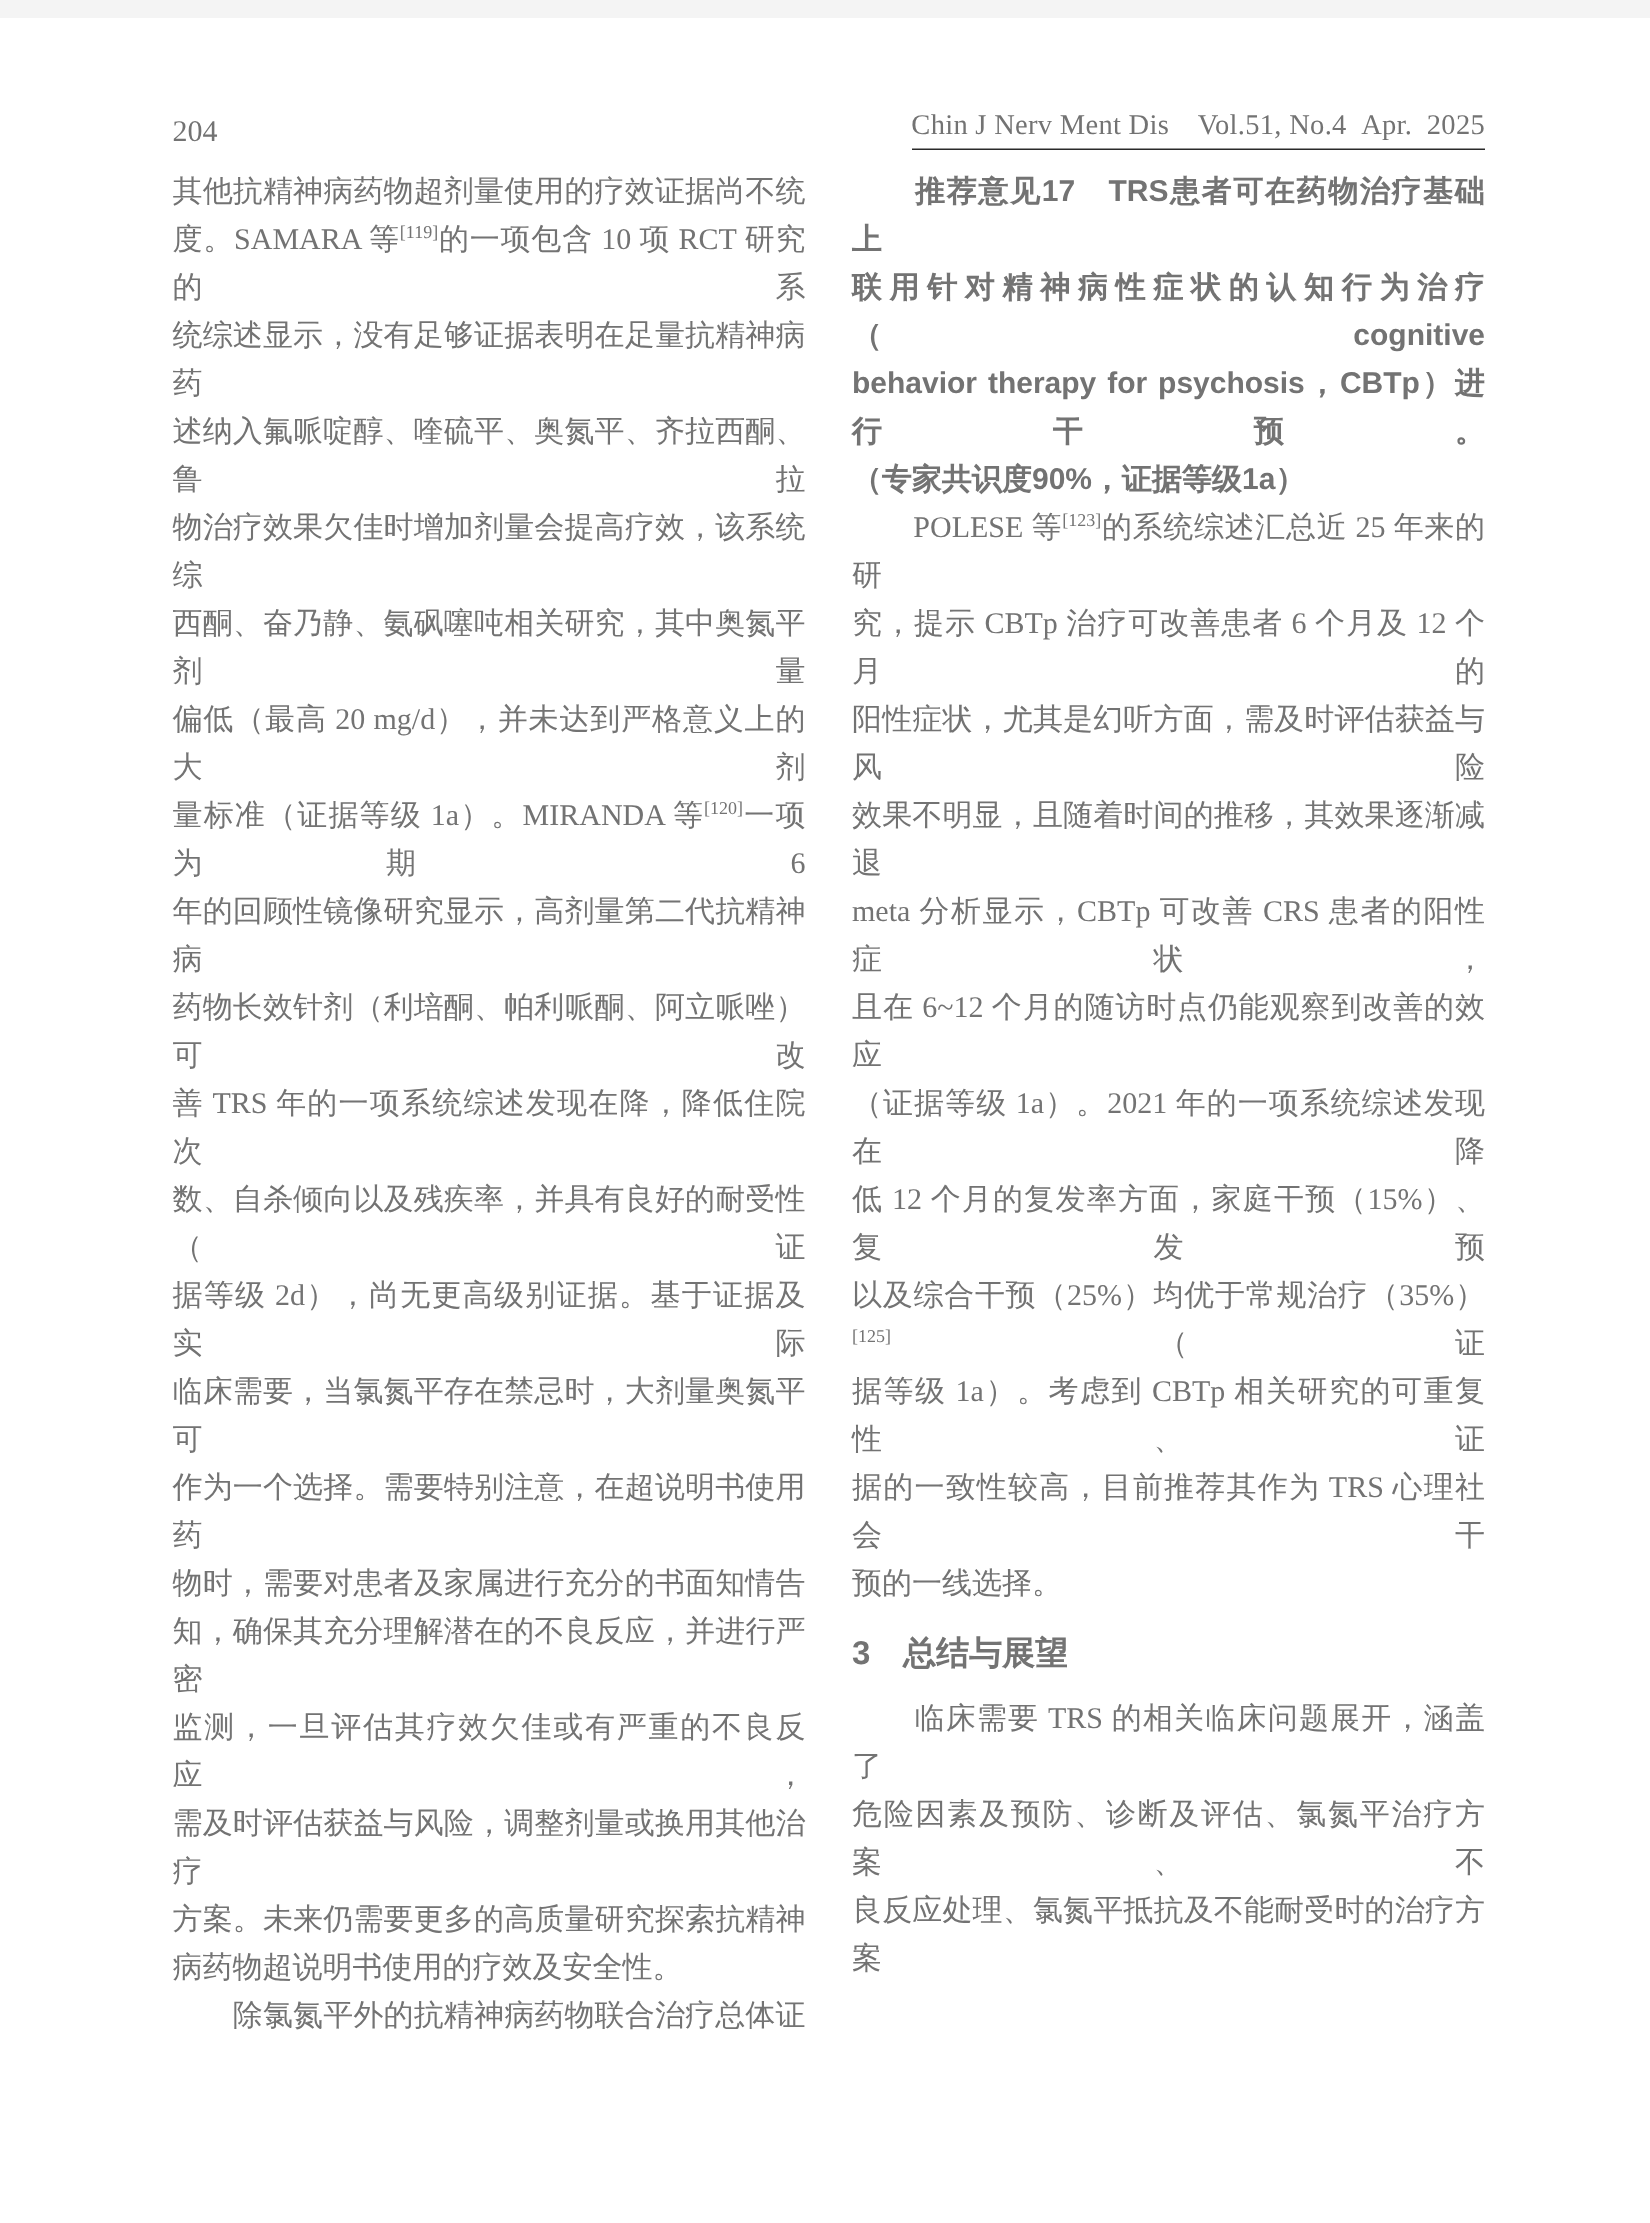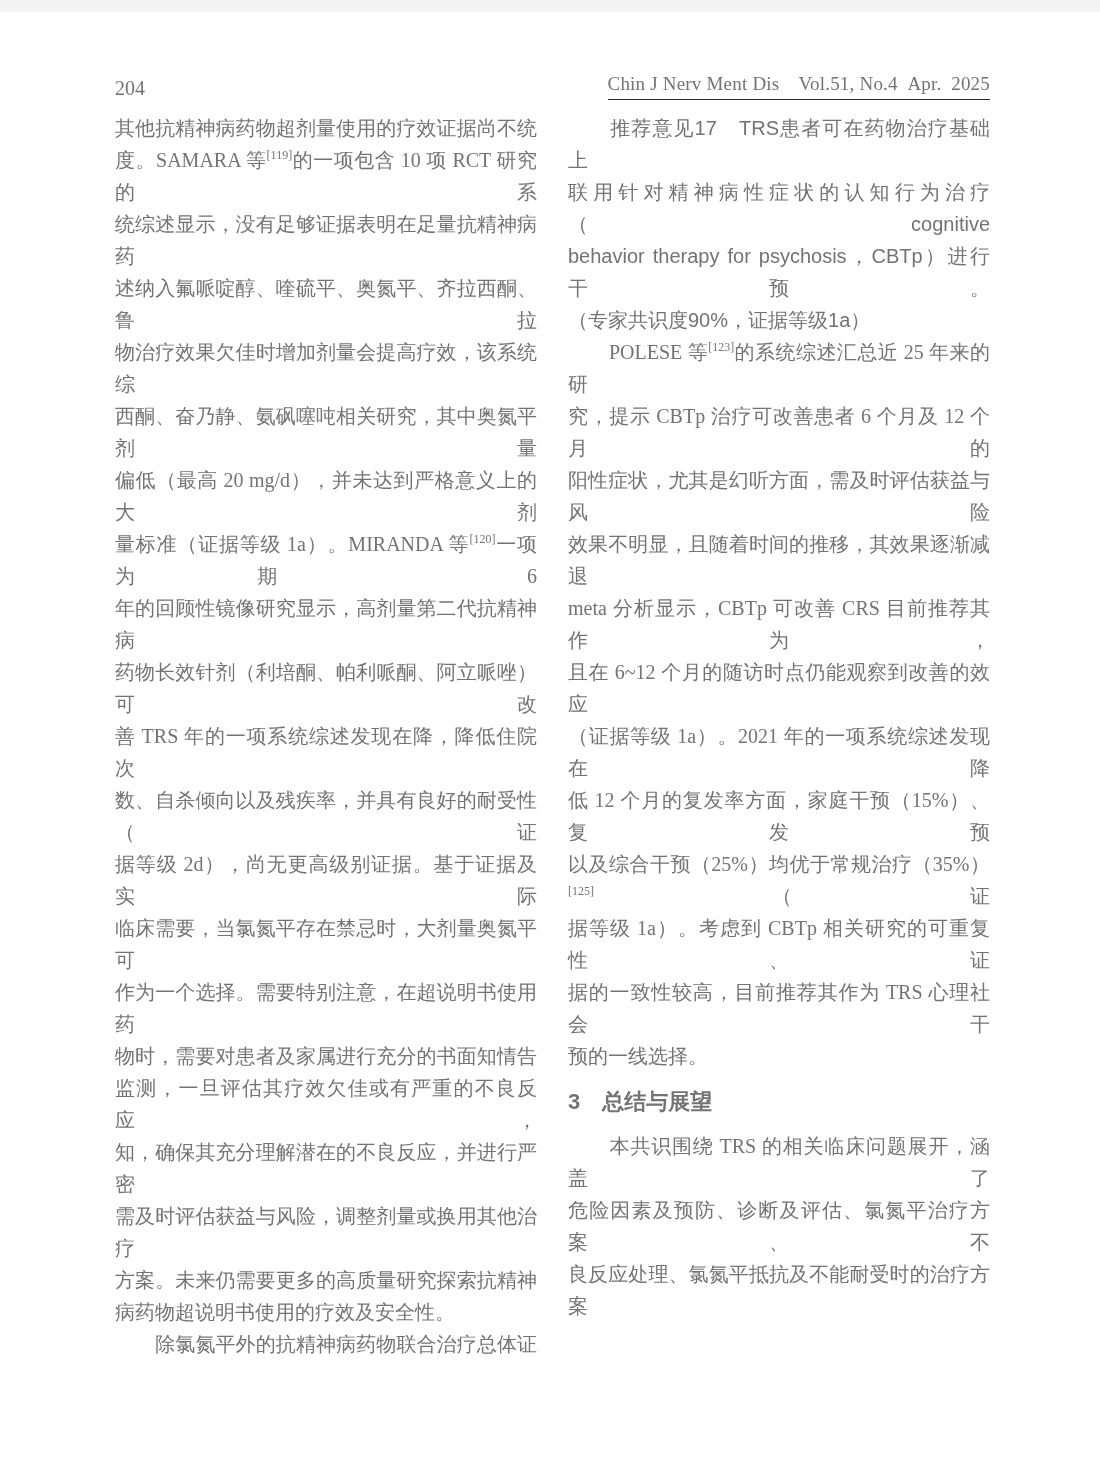--- a/index.html
+++ b/index.html
@@ -13,21 +13,21 @@
     margin-bottom:12px;font-family:"Liberation Serif",serif;
   }
   .page-number{font-size:20px;line-height:24px;}
   .journal-citation{
     font-size:19px;line-height:24px;letter-spacing:.2px;
     border-bottom:1.6px solid #2a2a2a;padding-bottom:3px;
   }
   .columns{display:flex;gap:31px;font-family:"Liberation Serif",serif;}
   .column{width:422px;font-size:20px;line-height:32px;}
   .block{margin:0;}
-  .block.bold{font-weight:normal;}
+  .block.bold{font-weight:bold;}
   .line{text-align:justify;text-align-last:justify;min-height:32px;}
   .line.last{text-align-last:left;}
   sup{font-size:12px;line-height:0;vertical-align:super;}
   .block[data-name="recommendation-17"]{font-family:"Liberation Sans",sans-serif;}
   .block[data-name="section-3-heading"]{
     font-family:Liberation Sans, sans-serif;font-weight:bold;
     font-size:22px;line-height:34px;margin:13px 0 11px 0;
   }
   .block[data-name="section-3-heading"] .line{
     text-align:left;text-align-last:left;
@@ -54,54 +54,54 @@
           <div class="line" data-name="text-line">偏低（最高 20 mg/d），并未达到严格意义上的大剂</div>
           <div class="line" data-name="text-line">量标准（证据等级 1a）。MIRANDA 等<sup data-name="reference-superscript">[120]</sup>一项为期 6</div>
           <div class="line" data-name="text-line">年的回顾性镜像研究显示，高剂量第二代抗精神病</div>
           <div class="line" data-name="text-line">药物长效针剂（利培酮、帕利哌酮、阿立哌唑）可改</div>
           <div class="line" data-name="text-line">善 TRS 年的一项系统综述发现在降，降低住院次</div>
           <div class="line" data-name="text-line">数、自杀倾向以及残疾率，并具有良好的耐受性（证</div>
           <div class="line" data-name="text-line">据等级 2d），尚无更高级别证据。基于证据及实际</div>
           <div class="line" data-name="text-line">临床需要，当氯氮平存在禁忌时，大剂量奥氮平可</div>
           <div class="line" data-name="text-line">作为一个选择。需要特别注意，在超说明书使用药</div>
           <div class="line" data-name="text-line">物时，需要对患者及家属进行充分的书面知情告</div>
+          <div class="line" data-name="text-line">知，确保其充分理解潜在的不良反应，并进行严密</div>
           <div class="line" data-name="text-line">监测，一旦评估其疗效欠佳或有严重的不良反应，</div>
-          <div class="line" data-name="text-line">知，确保其充分理解潜在的不良反应，并进行严密</div>
           <div class="line" data-name="text-line">需及时评估获益与风险，调整剂量或换用其他治疗</div>
           <div class="line" data-name="text-line">方案。未来仍需要更多的高质量研究探索抗精神</div>
           <div class="line last" data-name="text-line">病药物超说明书使用的疗效及安全性。</div>
         </div>
         <div class="block paragraph" data-name="paragraph-combination-therapy">
           <div class="line" data-name="text-line">　　除氯氮平外的抗精神病药物联合治疗总体证</div>
         </div>
       </div>
     <div class="column" data-name="right-column">
         <div class="block paragraph bold" data-name="recommendation-17">
           <div class="line" data-name="text-line">　　推荐意见17　TRS患者可在药物治疗基础上</div>
           <div class="line" data-name="text-line">联用针对精神病性症状的认知行为治疗（cognitive</div>
           <div class="line" data-name="text-line">behavior therapy for psychosis，CBTp）进行干预。</div>
           <div class="line last" data-name="text-line">（专家共识度90%，证据等级1a）</div>
         </div>
         <div class="block paragraph" data-name="paragraph-cbtp-evidence">
           <div class="line" data-name="text-line">　　POLESE 等<sup data-name="reference-superscript">[123]</sup>的系统综述汇总近 25 年来的研</div>
           <div class="line" data-name="text-line">究，提示 CBTp 治疗可改善患者 6 个月及 12 个月的</div>
           <div class="line" data-name="text-line">阳性症状，尤其是幻听方面，需及时评估获益与风险</div>
           <div class="line" data-name="text-line">效果不明显，且随着时间的推移，其效果逐渐减退</div>
-          <div class="line" data-name="text-line">meta 分析显示，CBTp 可改善 CRS 目前推荐其作为，</div>
+          <div class="line" data-name="text-line">meta 分析显示，CBTp 可改善 CRS 患者的阳性症状，</div>
           <div class="line" data-name="text-line">且在 6~12 个月的随访时点仍能观察到改善的效应</div>
           <div class="line" data-name="text-line">（证据等级 1a）。2021 年的一项系统综述发现在降</div>
           <div class="line" data-name="text-line">低 12 个月的复发率方面，家庭干预（15%）、复发预</div>
           <div class="line" data-name="text-line">以及综合干预（25%）均优于常规治疗（35%）<sup data-name="reference-superscript">[125]</sup>（证</div>
           <div class="line" data-name="text-line">据等级 1a）。考虑到 CBTp 相关研究的可重复性、证</div>
           <div class="line" data-name="text-line">据的一致性较高，目前推荐其作为 TRS 心理社会干</div>
           <div class="line last" data-name="text-line">预的一线选择。</div>
         </div>
         <div class="block heading bold" data-name="section-3-heading">
           <div class="line last" data-name="heading-line">3　总结与展望</div>
         </div>
         <div class="block paragraph" data-name="paragraph-summary-outlook">
-          <div class="line" data-name="text-line">　　本共识围绕 TRS 的相关临床问题展开，涵盖了</div>
+          <div class="line" data-name="text-line">　　临床需要 TRS 的相关临床问题展开，涵盖了</div>
           <div class="line" data-name="text-line">危险因素及预防、诊断及评估、氯氮平治疗方案、不</div>
           <div class="line" data-name="text-line">良反应处理、氯氮平抵抗及不能耐受时的治疗方案</div>
         </div>
       </div>
   </div>
 </div>
 
 </body></html>

